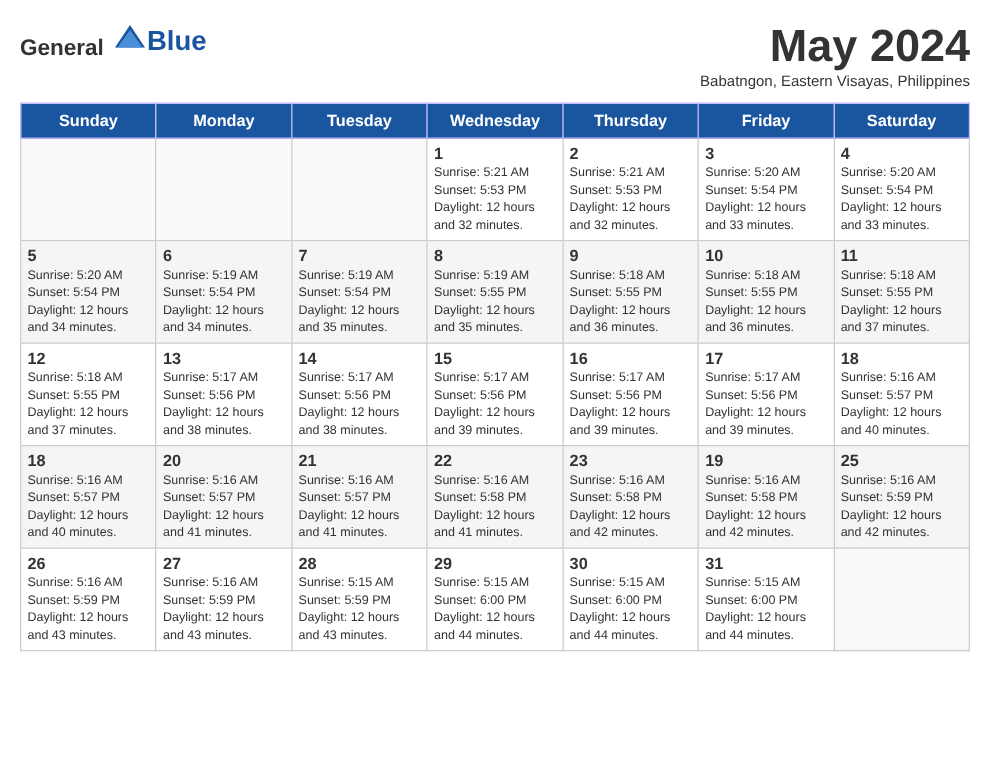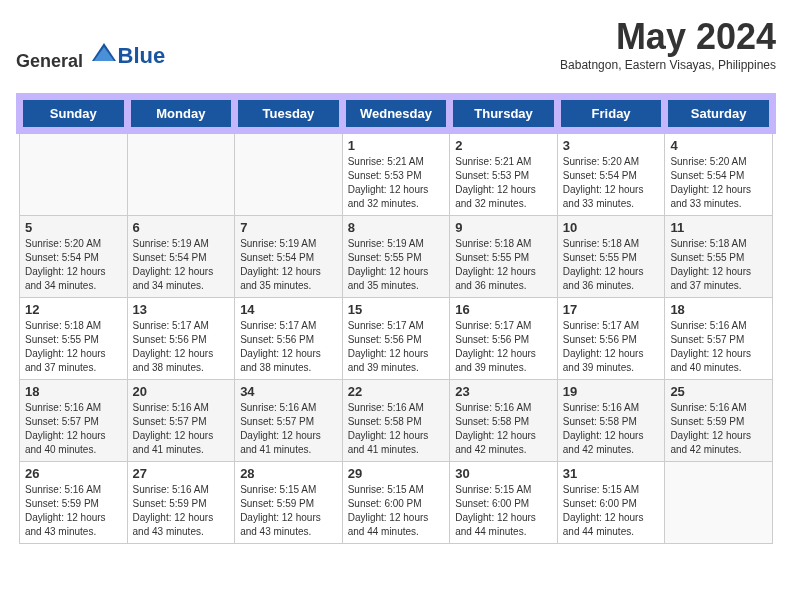--- a/index.html
+++ b/index.html
@@ -6,22 +6,22 @@
     body {
       font-family: Arial, sans-serif;
       background: #fff;
       width: 792px;
       min-height: 612px;
       padding: 16px;
     }
     .header-area {
       display: flex;
       justify-content: space-between;
-      align-items: flex-end;
-      margin-bottom: 21px;
+      align-items: flex-start;
+      margin-bottom: 10px;
     }
     .logo {
       display: flex;
       align-items: center;
     }
     .logo-text-general {
       font-size: 18px;
       font-weight: bold;
       color: #333;
     }
@@ -51,21 +51,21 @@
       width: 100%;
       border-collapse: collapse;
       font-size: 11px;
     }
     thead tr th {
       background-color: #1a56a0;
       color: #fff;
       text-align: center;
       padding: 6px 4px;
       font-size: 13px;
-      border: 7px solid #c4b5fd;
+      border: 1px solid #c4b5fd;
     }
     tbody tr td {
       border: 1px solid #ccc;
       vertical-align: top;
       padding: 4px 5px;
       height: 80px;
       background: #fff;
       color: #333;
     }
     tbody tr:nth-child(even) td {
@@ -265,21 +265,21 @@
 and 40 minutes.</div>
         </td>
         <td>
           <span class="day-number">20</span>
           <div class="day-info" style="white-space: pre-line;">Sunrise: 5:16 AM
 Sunset: 5:57 PM
 Daylight: 12 hours
 and 41 minutes.</div>
         </td>
         <td>
-          <span class="day-number">34</span>
+          <span class="day-number">21</span>
           <div class="day-info" style="white-space: pre-line;">Sunrise: 5:16 AM
 Sunset: 5:57 PM
 Daylight: 12 hours
 and 41 minutes.</div>
         </td>
         <td>
           <span class="day-number">22</span>
           <div class="day-info" style="white-space: pre-line;">Sunrise: 5:16 AM
 Sunset: 5:58 PM
 Daylight: 12 hours

